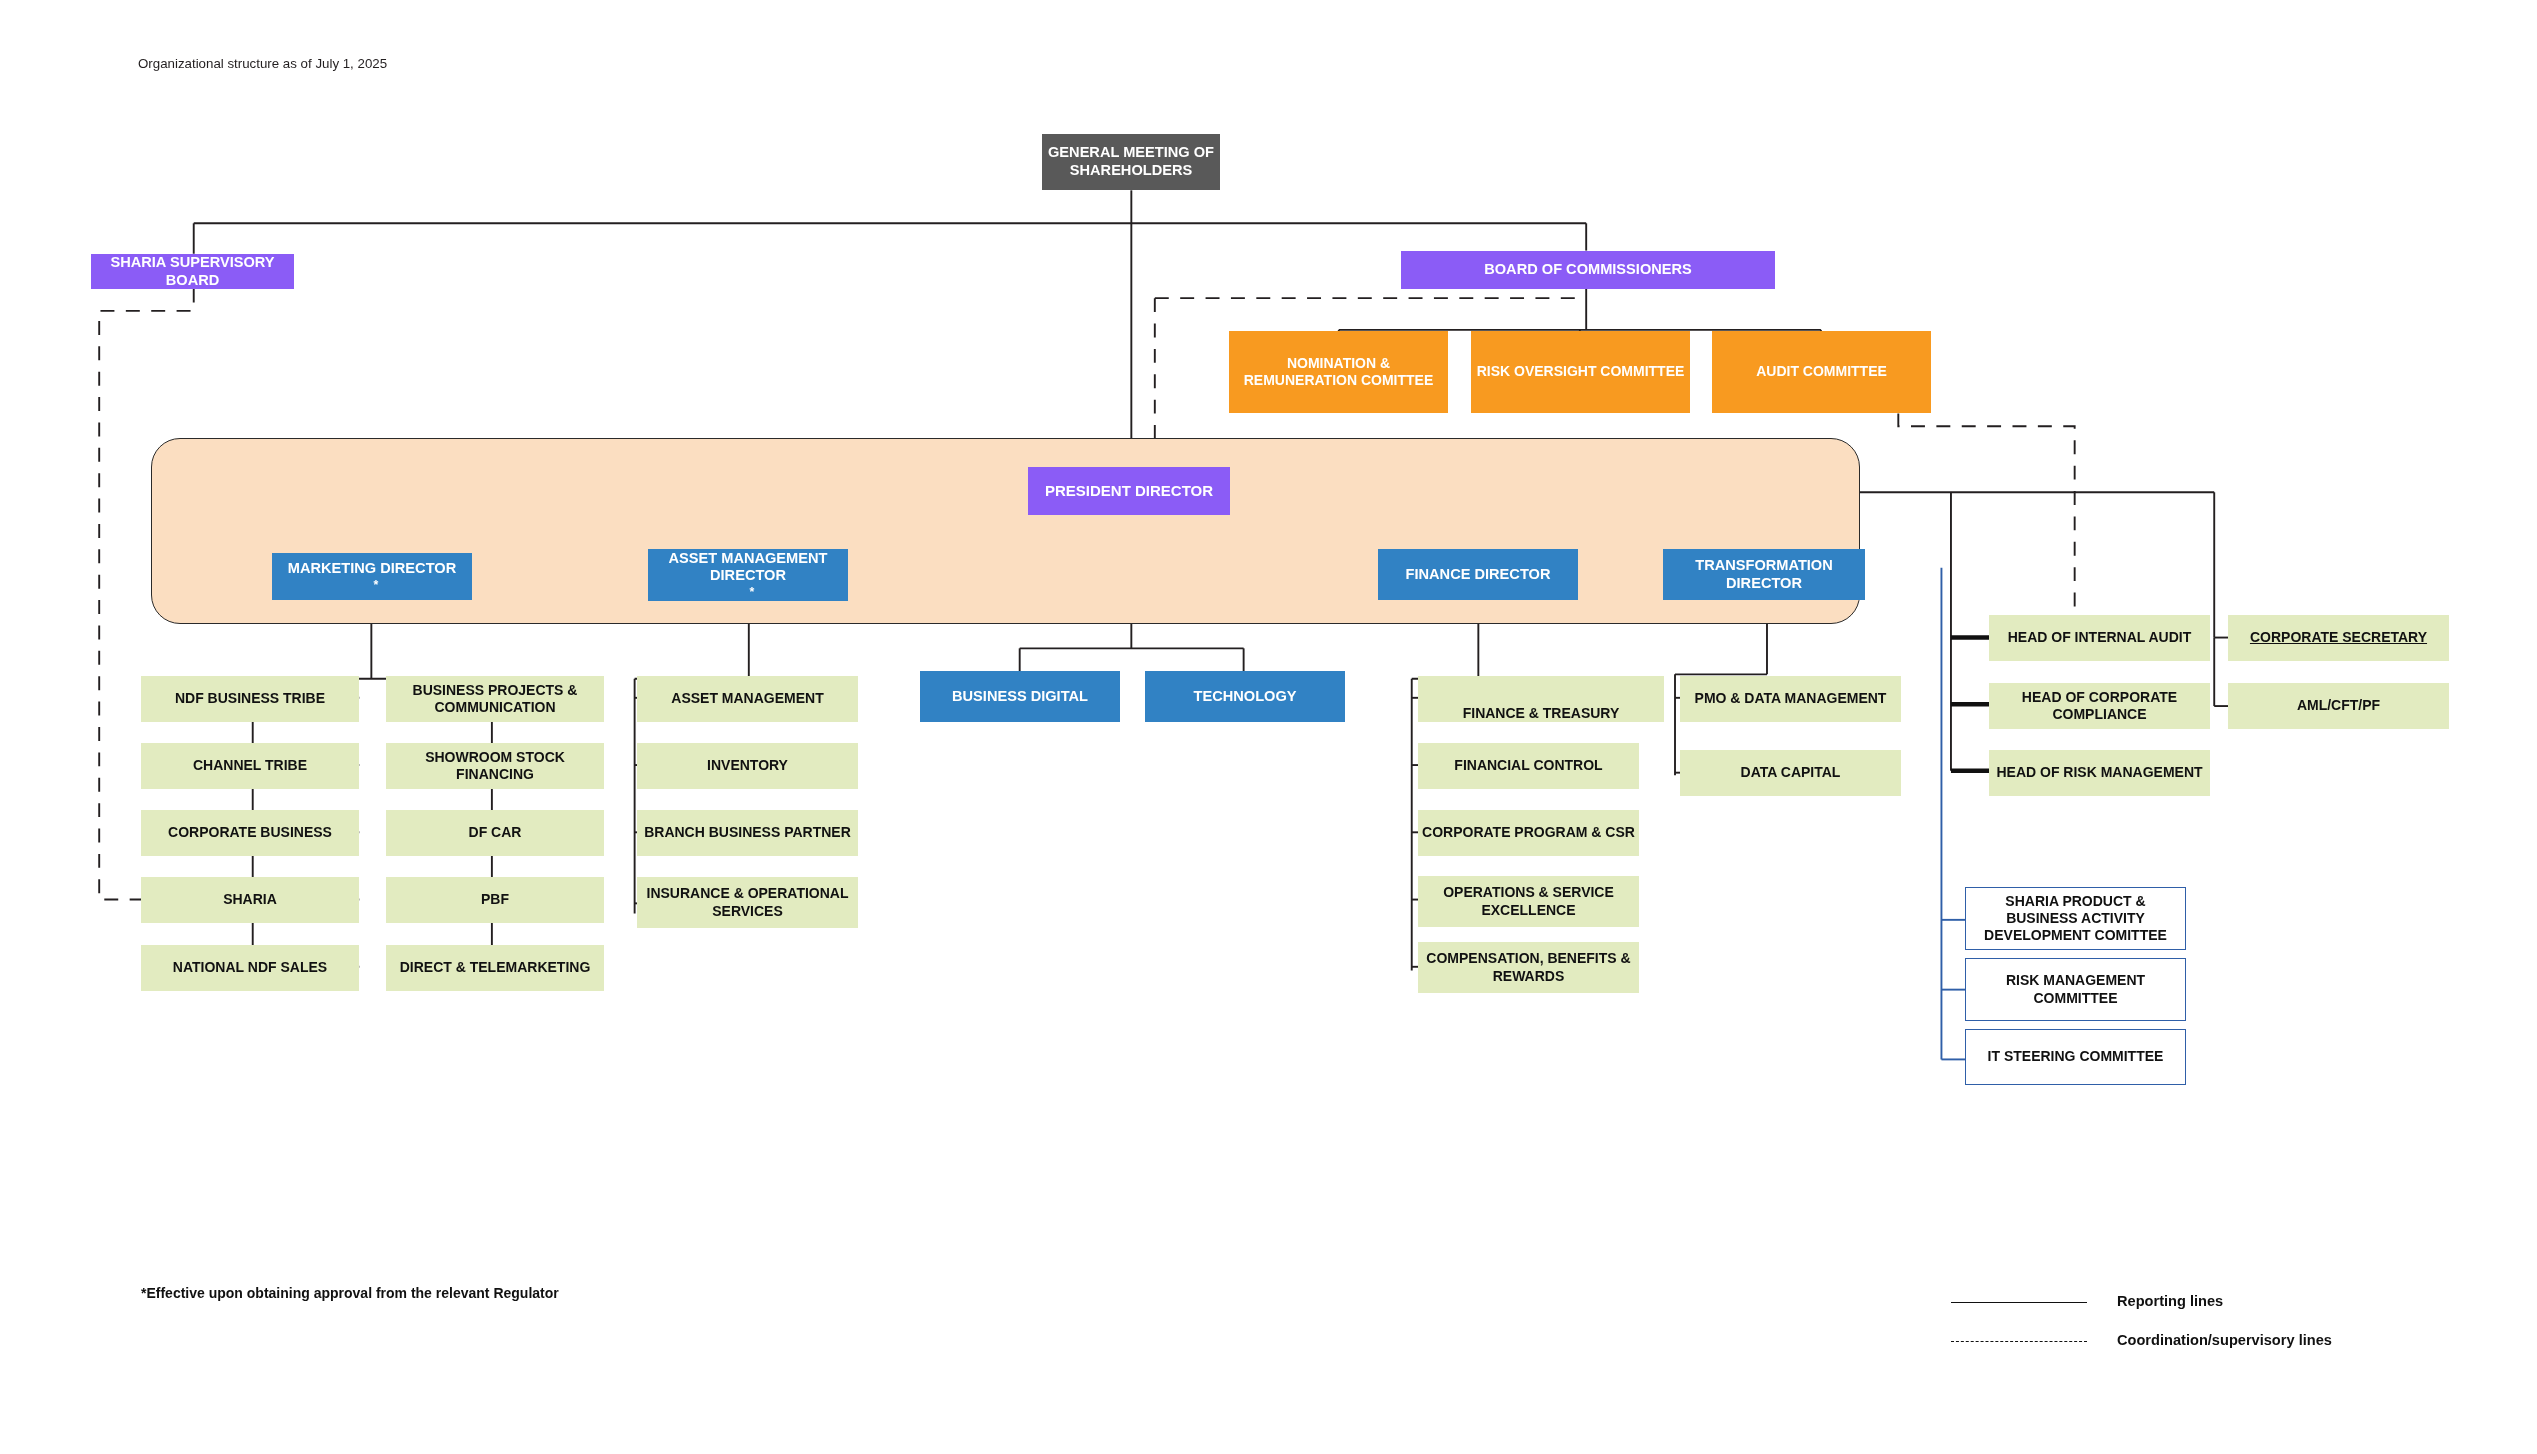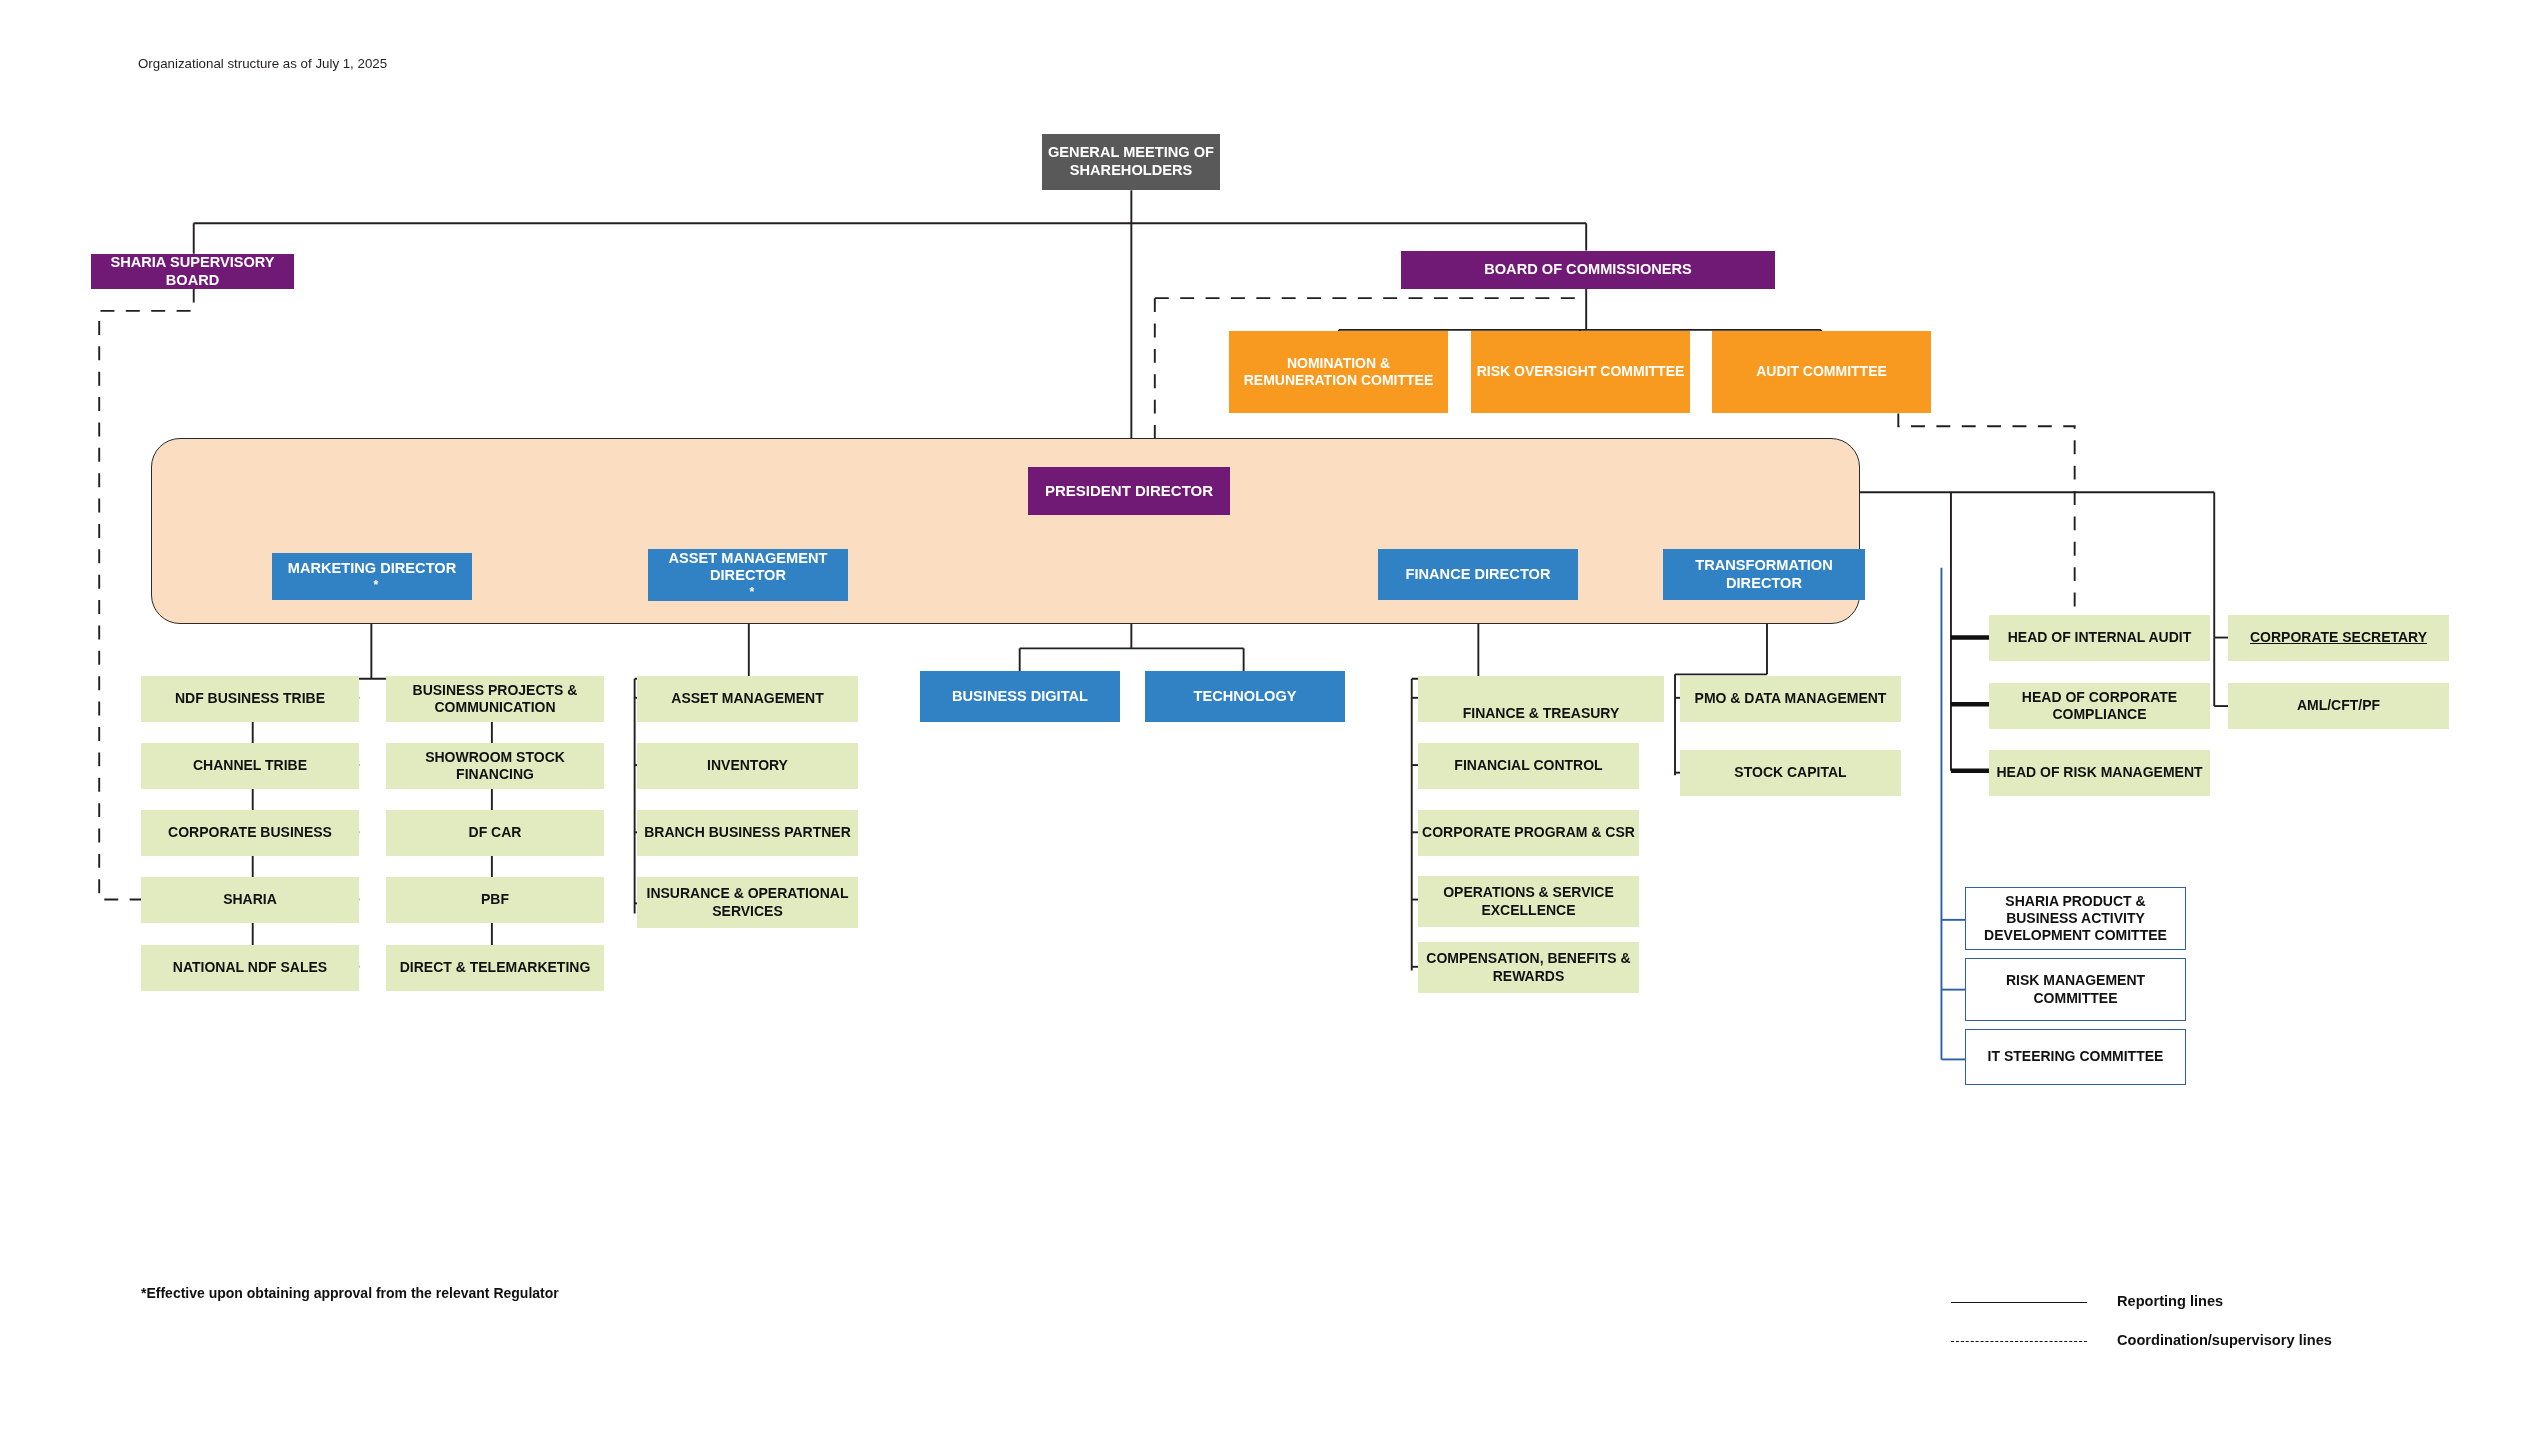--- a/index.html
+++ b/index.html
@@ -7,21 +7,21 @@
        font-family:"Liberation Sans","DejaVu Sans",sans-serif;}
   #stage{position:absolute;left:0;top:0;width:2538px;height:1454px;}
   svg#lines{position:absolute;left:0;top:0;width:2538px;height:1454px;pointer-events:none;}
 
   .node{position:absolute;box-sizing:border-box;display:flex;align-items:center;
         justify-content:center;text-align:center;line-height:1.22;}
   .node span{display:block;width:100%;padding:0 3.8px;}
 
   
   .n-gray   {background:#595959;color:#ffffff;font-weight:bold;}
-  .n-navy   {background:#701a75;color:#ffffff;font-weight:bold;}
+  .n-navy   {background:#8b5cf6;color:#ffffff;font-weight:bold;}
   .n-orange {background:#f89a20;color:#ffffff;font-weight:bold;}
   .n-blue   {background:#3182c4;color:#ffffff;font-weight:bold;}
   .n-green  {background:#e2ebc0;color:#111111;font-weight:bold;}
   .n-white  {background:#ffffff;color:#111111;font-weight:bold;border:1.3px solid #2f5fa8;}
 
   .fs22{font-size:14px;}
   .fs23{font-size:14.6px;}
   .fs24{font-size:15px;}
 
   #peach{position:absolute;left:151px;top:438px;width:1707px;height:184px;
@@ -255,21 +255,21 @@
     <span>OPERATIONS &amp; SERVICE EXCELLENCE</span>
     </div>
   <div class="node n-green fs22" style="left:1418px;top:942px;width:221px;height:51px;justify-content:flex-end;">
     <span>COMPENSATION, BENEFITS &amp; REWARDS</span>
     </div>
 
   <div class="node n-green fs22" style="left:1680px;top:676px;width:221px;height:46px;">
     <span>PMO &amp; DATA MANAGEMENT</span>
     </div>
   <div class="node n-green fs22" style="left:1680px;top:750px;width:221px;height:46px;">
-    <span>STOCK CAPITAL</span>
+    <span>DATA CAPITAL</span>
     </div>
 
   <div class="node n-green fs22" style="left:1989px;top:615px;width:221px;height:46px;">
     <span>HEAD OF INTERNAL AUDIT</span>
     </div>
   <div class="node n-green fs22" style="left:1989px;top:683px;width:221px;height:46px;">
     <span>HEAD OF CORPORATE COMPLIANCE</span>
     </div>
   <div class="node n-green fs22" style="left:1989px;top:750px;width:221px;height:46px;">
     <span>HEAD OF RISK MANAGEMENT</span>

